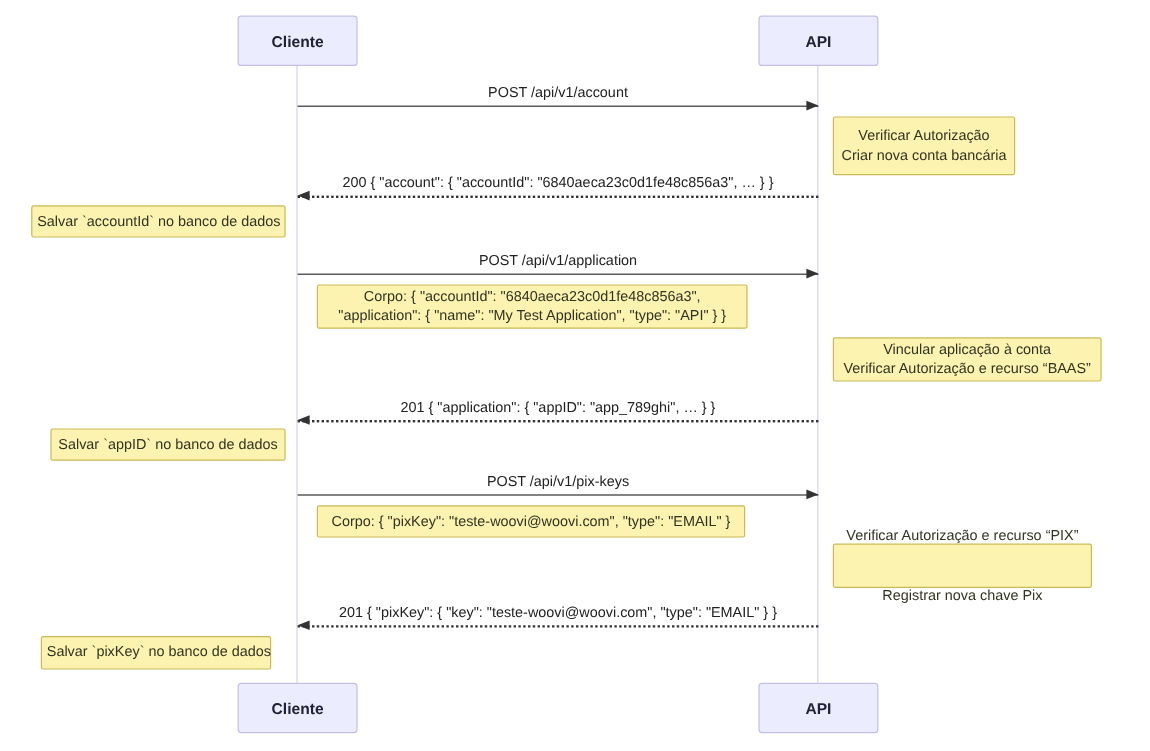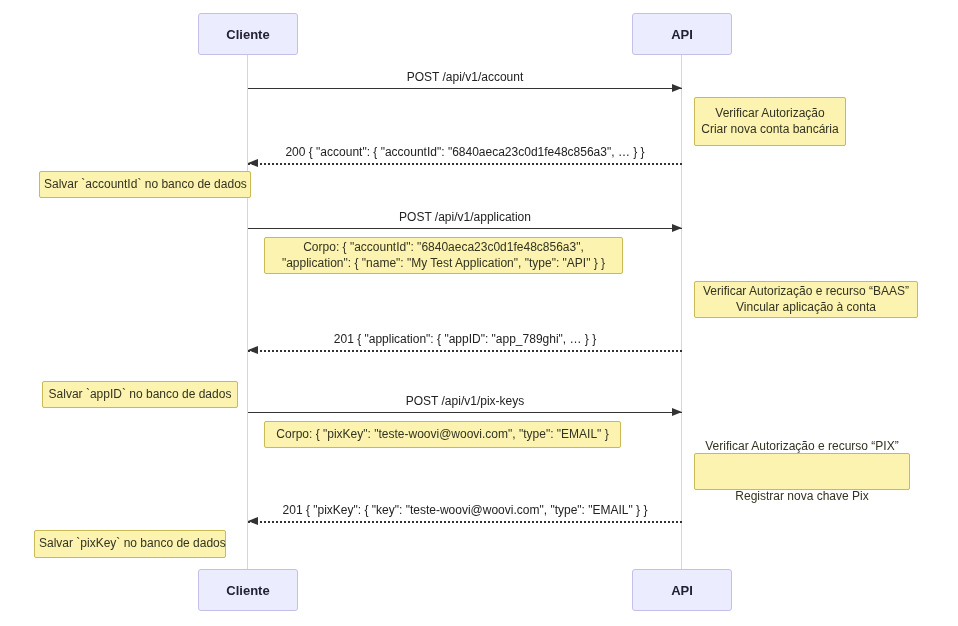--- a/index.html
+++ b/index.html
@@ -123,49 +123,49 @@
     <span>Criar nova conta bancária</span>
   </div>
 
   <div class="msg dotted" style="top:144px;">
     <div class="msg-label">200 { "account": { "accountId": "6840aeca23c0d1fe48c856a3", … } }</div>
     <div class="msg-line">
       <span class="arrowhead"></span>
     </div>
   </div>
 
-  <div class="note" style="left:26px; top:171px; width:212px; height:27px;margin-left:13px;">
+  <div class="note" style="left:26px; top:171px; width:212px; height:27px;">
     <span>Salvar `accountId` no banco de dados</span>
   </div>
 
   <div class="msg solid" style="top:209px;">
     <div class="msg-label">POST /api/v1/application</div>
     <div class="msg-line">
       <span class="arrowhead"></span>
     </div>
   </div>
 
   <div class="note" style="left:264px; top:237px; width:359px; height:37px;">
     <span>Corpo: { "accountId": "6840aeca23c0d1fe48c856a3",</span>
     <span>"application": { "name": "My Test Application", "type": "API" } }</span>
   </div>
 
   <div class="note" style="left:694px; top:281px; width:224px; height:37px;">
+    <span>Vincular aplicação à conta</span>
     <span>Verificar Autorização e recurso “BAAS”</span>
-    <span>Vincular aplicação à conta</span>
   </div>
 
   <div class="msg dotted" style="top:331px;">
     <div class="msg-label">201 { "application": { "appID": "app_789ghi", … } }</div>
     <div class="msg-line">
       <span class="arrowhead"></span>
     </div>
   </div>
 
-  <div class="note" style="left:42px; top:357px; width:196px; height:27px;margin-top:24px;">
+  <div class="note" style="left:42px; top:357px; width:196px; height:27px;">
     <span>Salvar `appID` no banco de dados</span>
   </div>
 
   <div class="msg solid" style="top:393px;">
     <div class="msg-label">POST /api/v1/pix-keys</div>
     <div class="msg-line">
       <span class="arrowhead"></span>
     </div>
   </div>
 

